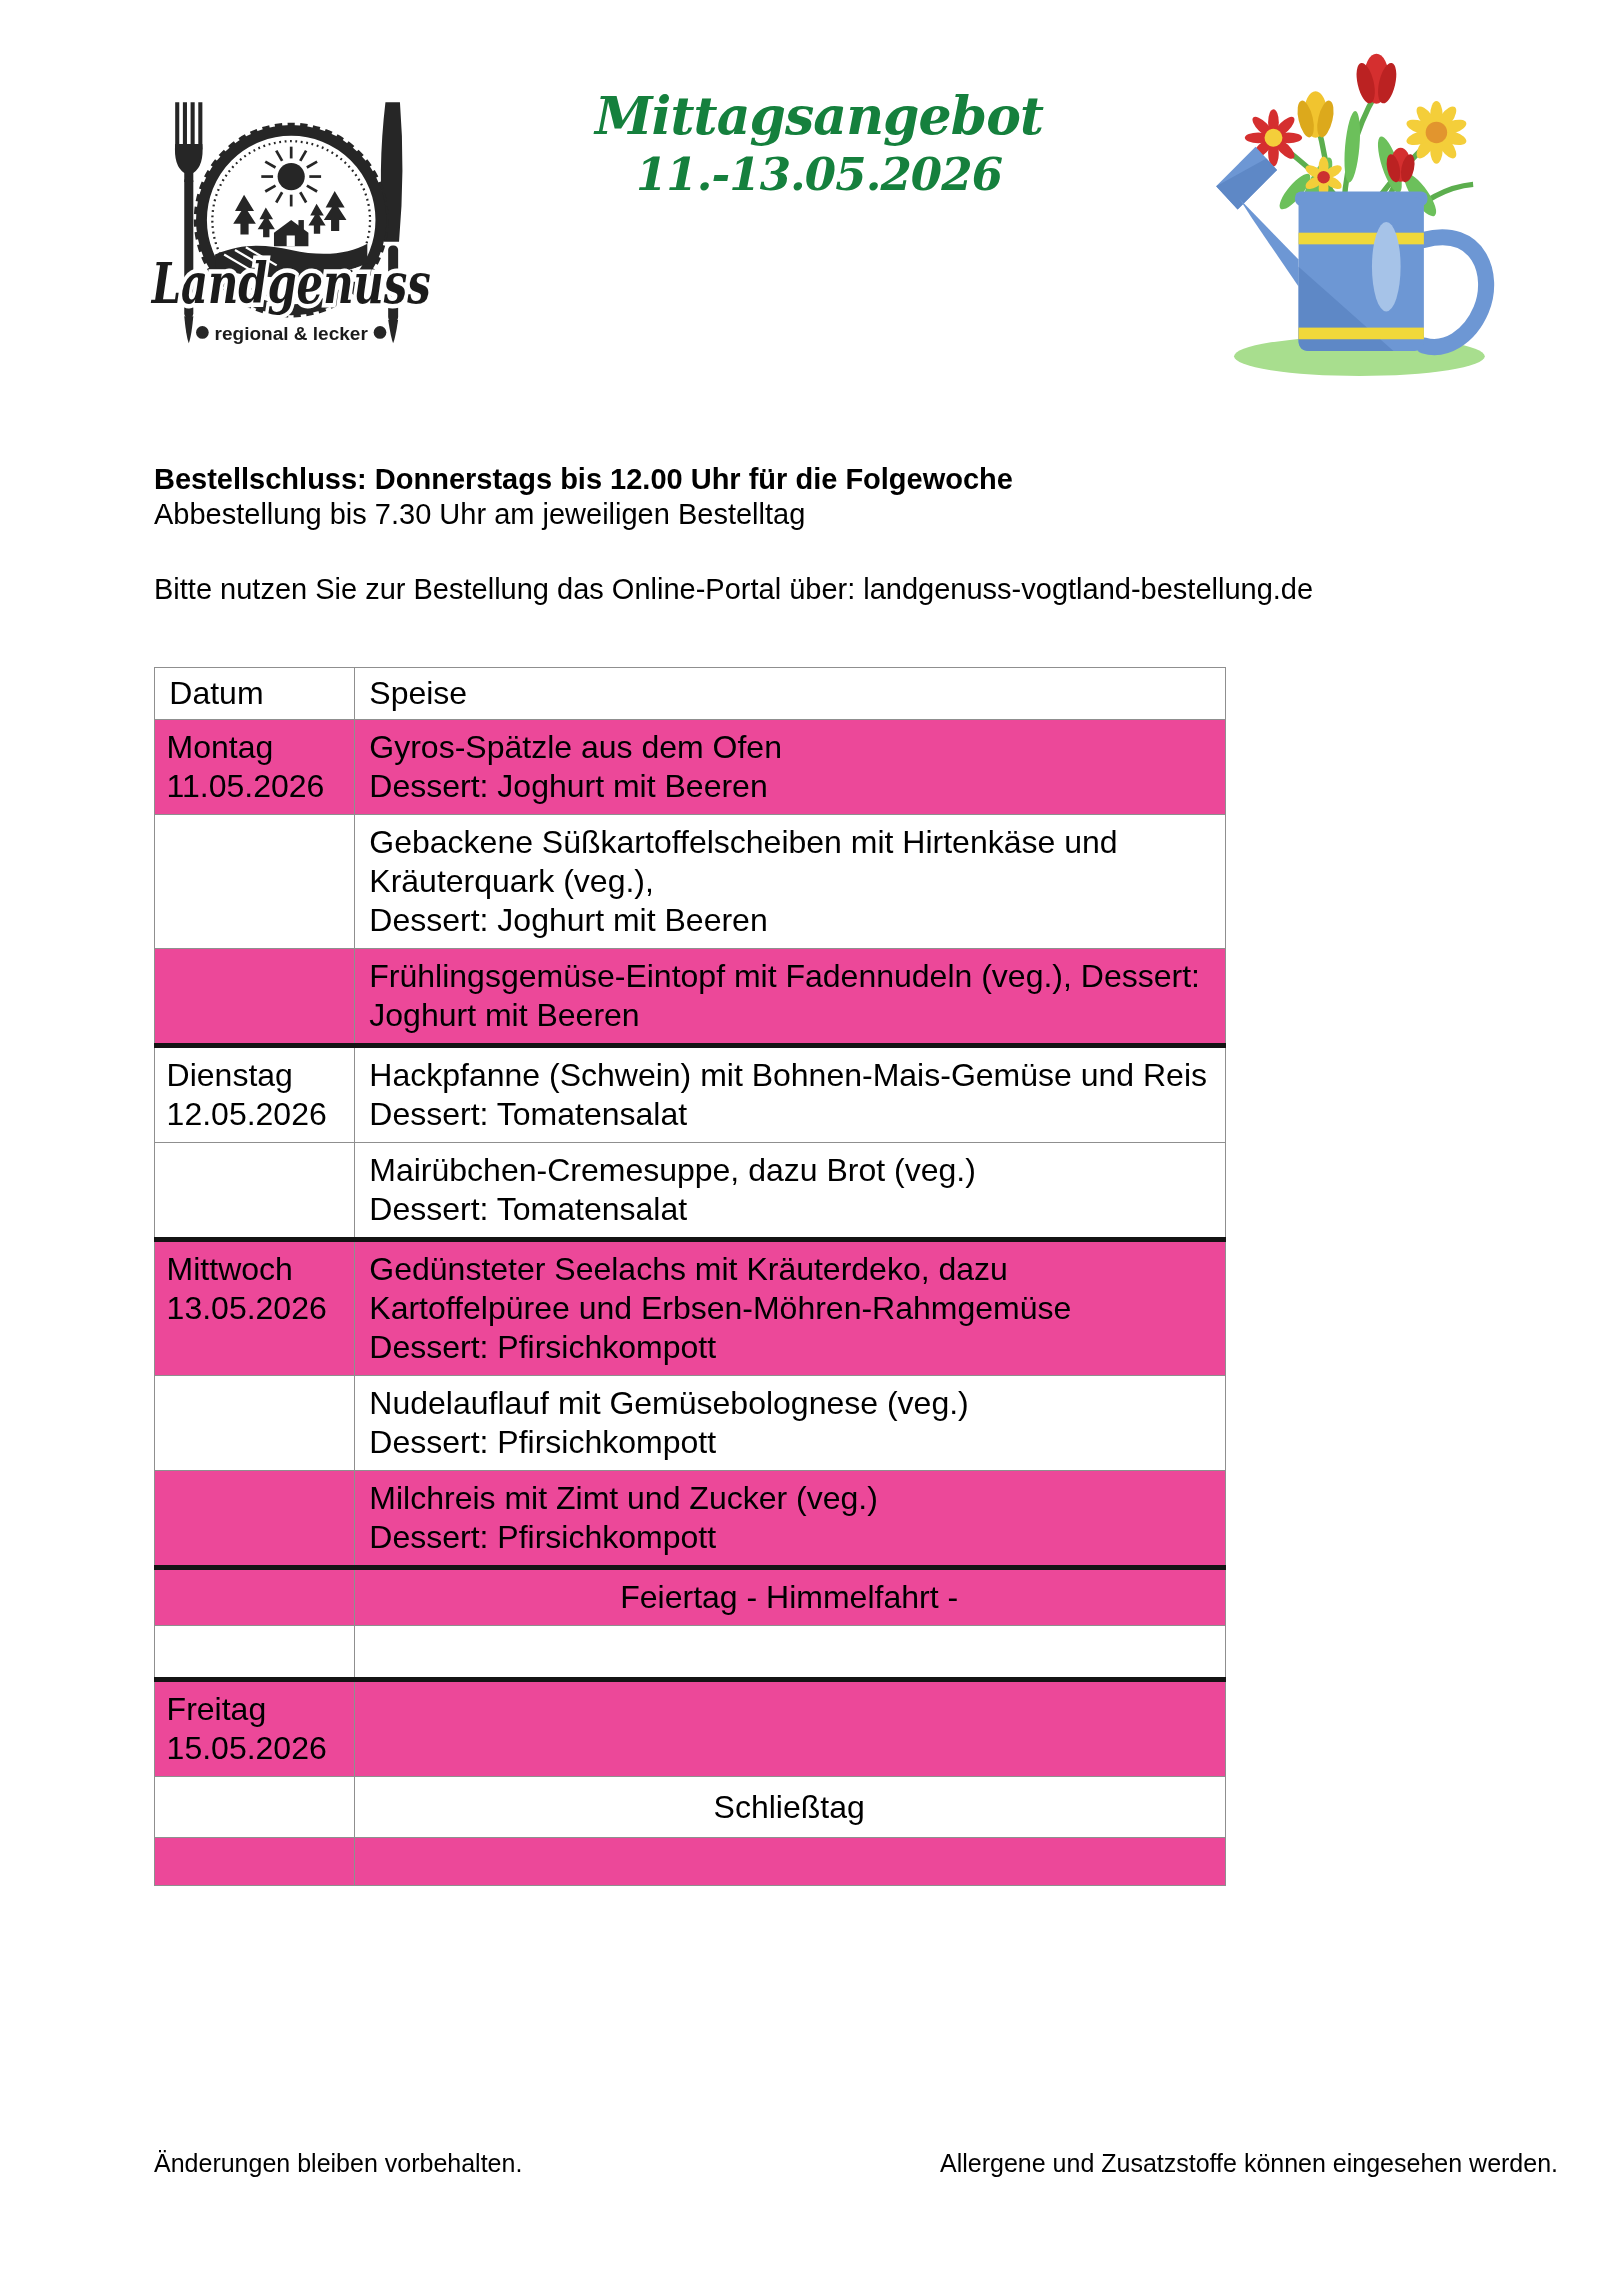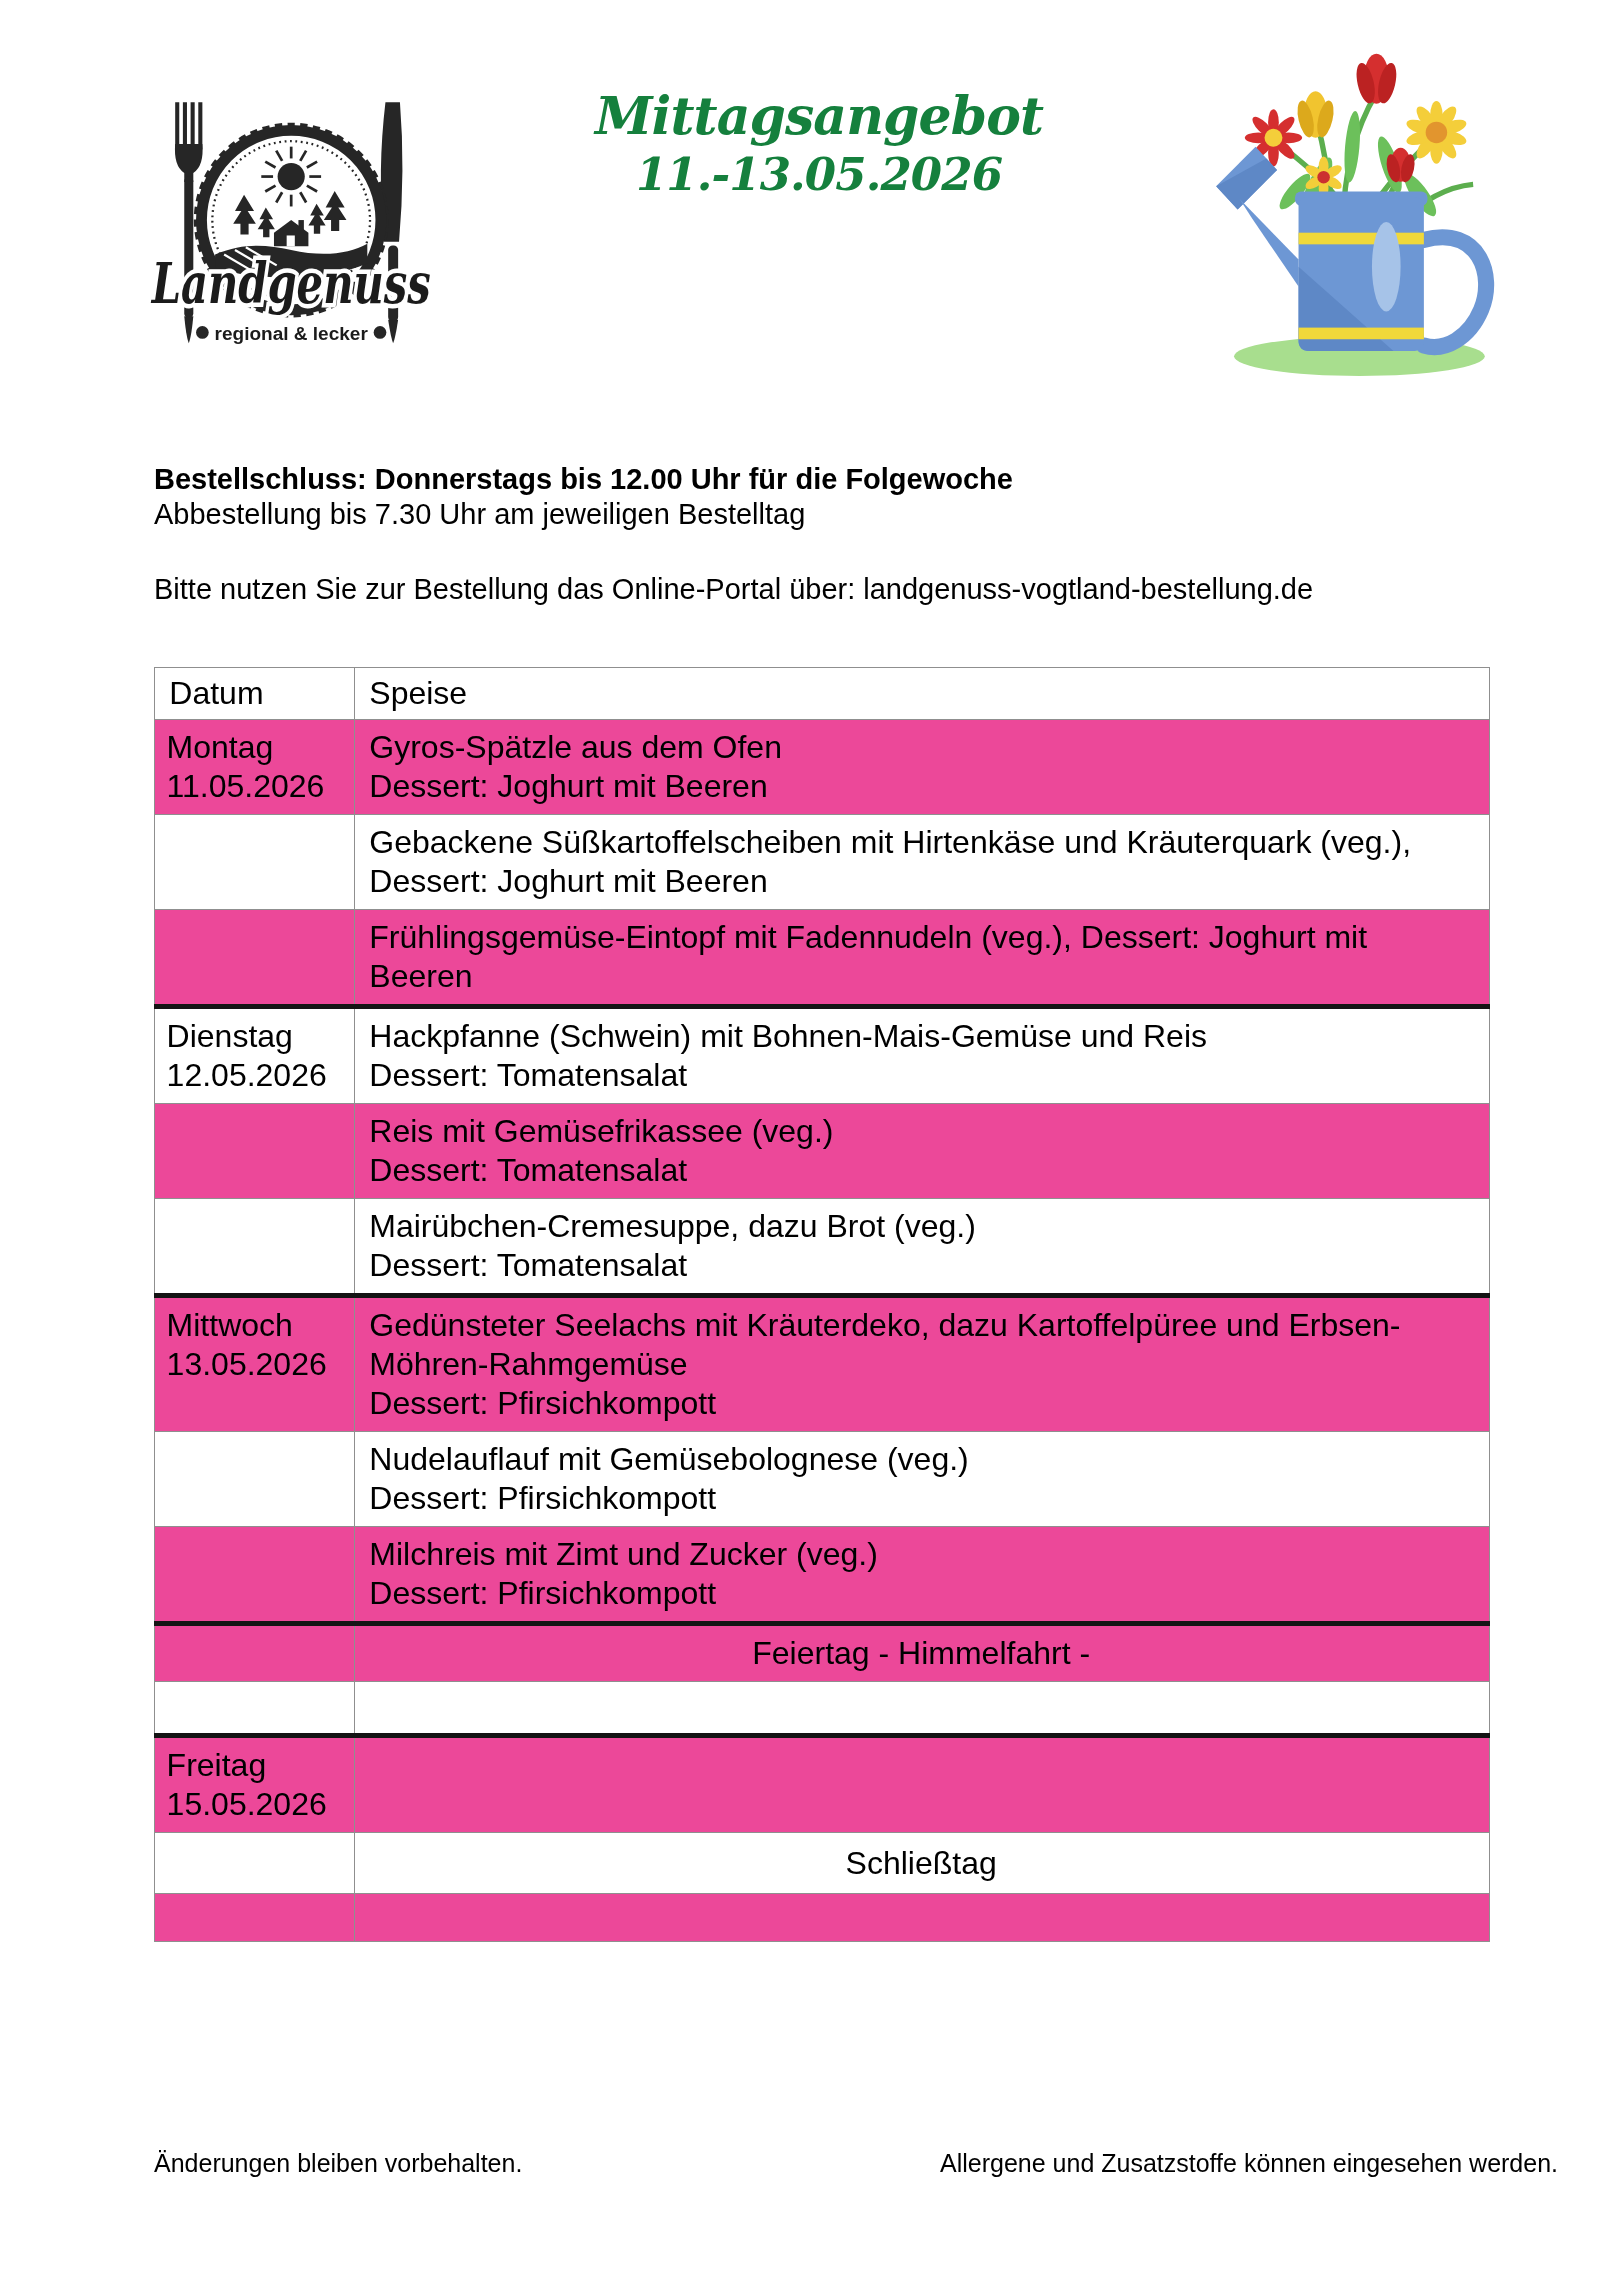--- a/index.html
+++ b/index.html
@@ -27,21 +27,21 @@
 
   
   .intro{position:absolute;left:154px;top:414px;width:1361px;font-size:29px;line-height:35px;}
   .intro p{margin:0;}
   .intro .bold{font-weight:bold;margin-top:48px;}
   .intro .portal-line{margin-top:40px;}
 
   
   .menu-table{
     position:absolute;left:154px;top:667px;
-    width:1336px;
+    width:1072px;
     border-collapse:collapse;table-layout:fixed;
     font-size:32px;line-height:39px;
   }
   .menu-table col.c-datum{width:200px;}
   .menu-table th,.menu-table td{
     border:1.8px solid #8f8f8f;
     vertical-align:top;
     text-align:left;
     font-weight:normal;
     padding:8px 16px 8px 14.3px;
@@ -254,25 +254,20 @@
     <tr class="alt group-end" style="height:59px">
       <td class="datum"></td>
       <td>Frühlingsgemüse-Eintopf mit Fadennudeln (veg.), Dessert: Joghurt mit Beeren</td>
     </tr>
     <tr style="height:93px">
       <td class="datum">Dienstag
 12.05.2026</td>
       <td>Hackpfanne (Schwein) mit Bohnen-Mais-Gemüse und Reis
 Dessert: Tomatensalat</td>
     </tr>
-    <tr class="alt" style="height:93px">
-      <td class="datum"></td>
-      <td>Reis mit Gemüsefrikassee (veg.)
-Dessert: Tomatensalat</td>
-    </tr>
     <tr class="group-end" style="height:93px">
       <td class="datum"></td>
       <td>Mairübchen-Cremesuppe, dazu Brot (veg.)
 Dessert: Tomatensalat</td>
     </tr>
     <tr class="alt" style="height:136px">
       <td class="datum">Mittwoch
 13.05.2026</td>
       <td>Gedünsteter Seelachs mit Kräuterdeko, dazu Kartoffelpüree und Erbsen-Möhren-Rahmgemüse
 Dessert: Pfirsichkompott</td>

